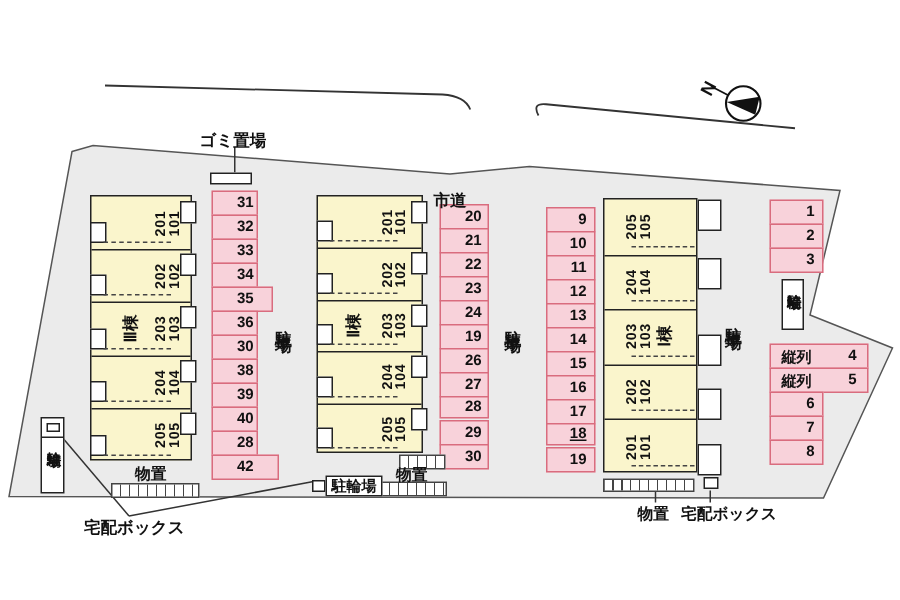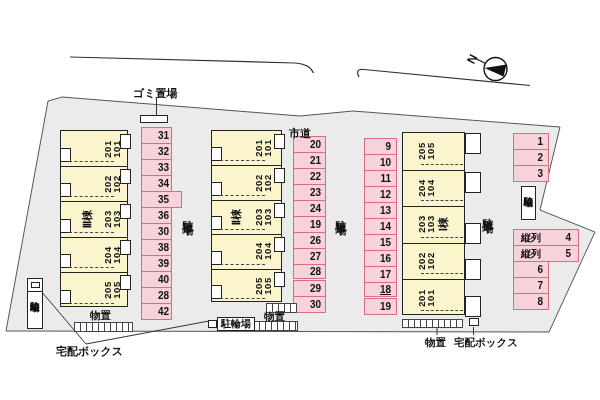--- a/index.html
+++ b/index.html
@@ -187,21 +187,21 @@
   <div class="stall nl" style="left:141px;top:143px;width:31px;height:17px;">32</div>
   <div class="stall nl" style="left:141px;top:159px;width:31px;height:17px;text-align:right;">33</div>
   <div class="stall nl" style="left:141px;top:175px;width:31px;height:17px;">34</div>
   <div class="stall nl" style="left:141px;top:191px;width:41px;height:17px;">35</div>
   <div class="stall nl" style="left:141px;top:207px;width:31px;height:17px;">36</div>
   <div class="stall nl" style="left:141px;top:223px;width:31px;height:17px;">30</div>
   <div class="stall nl" style="left:141px;top:239px;width:31px;height:17px;">38</div>
   <div class="stall nl" style="left:141px;top:255px;width:31px;height:17px;">39</div>
   <div class="stall nl" style="left:141px;top:271px;width:31px;height:17px;">40</div>
   <div class="stall nl" style="left:141px;top:287px;width:31px;height:17px;">28</div>
-  <div class="stall nl" style="left:141px;top:303px;width:31px;height:17px;text-align:right;">42</div>
+  <div class="stall nl" style="left:141px;top:303px;width:45px;height:17px;text-align:right;">42</div>
 
   <div class="stall nl" style="left:293px;top:136px;width:33px;height:17px;">20</div>
   <div class="stall nl" style="left:293px;top:152px;width:33px;height:17px;">21</div>
   <div class="stall nl" style="left:293px;top:168px;width:33px;height:17px;">22</div>
   <div class="stall nl" style="left:293px;top:184px;width:33px;height:17px;">23</div>
   <div class="stall nl" style="left:293px;top:200px;width:33px;height:17px;">24</div>
   <div class="stall nl" style="left:293px;top:216px;width:33px;height:17px;">19</div>
   <div class="stall nl" style="left:293px;top:232px;width:33px;height:17px;">26</div>
   <div class="stall nl" style="left:293px;top:248px;width:33px;height:17px;">27</div>
   <div class="stall nl" style="left:293px;top:264px;width:33px;height:15px;">28</div>

